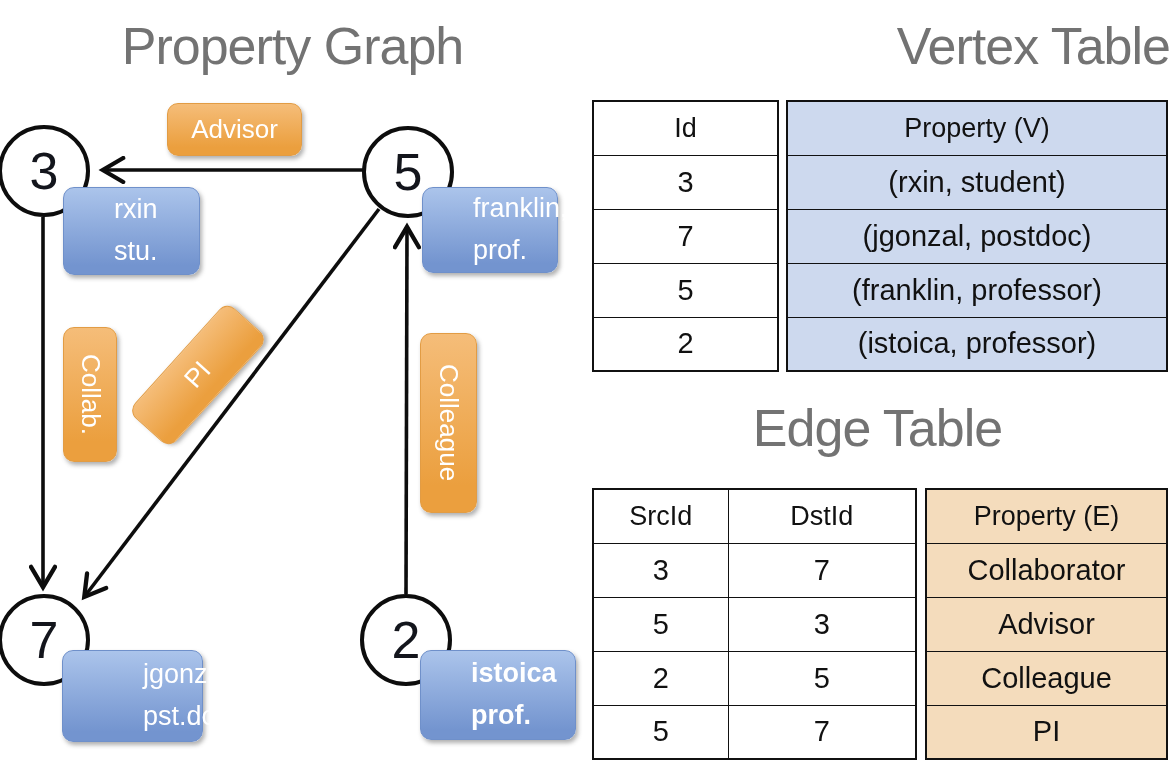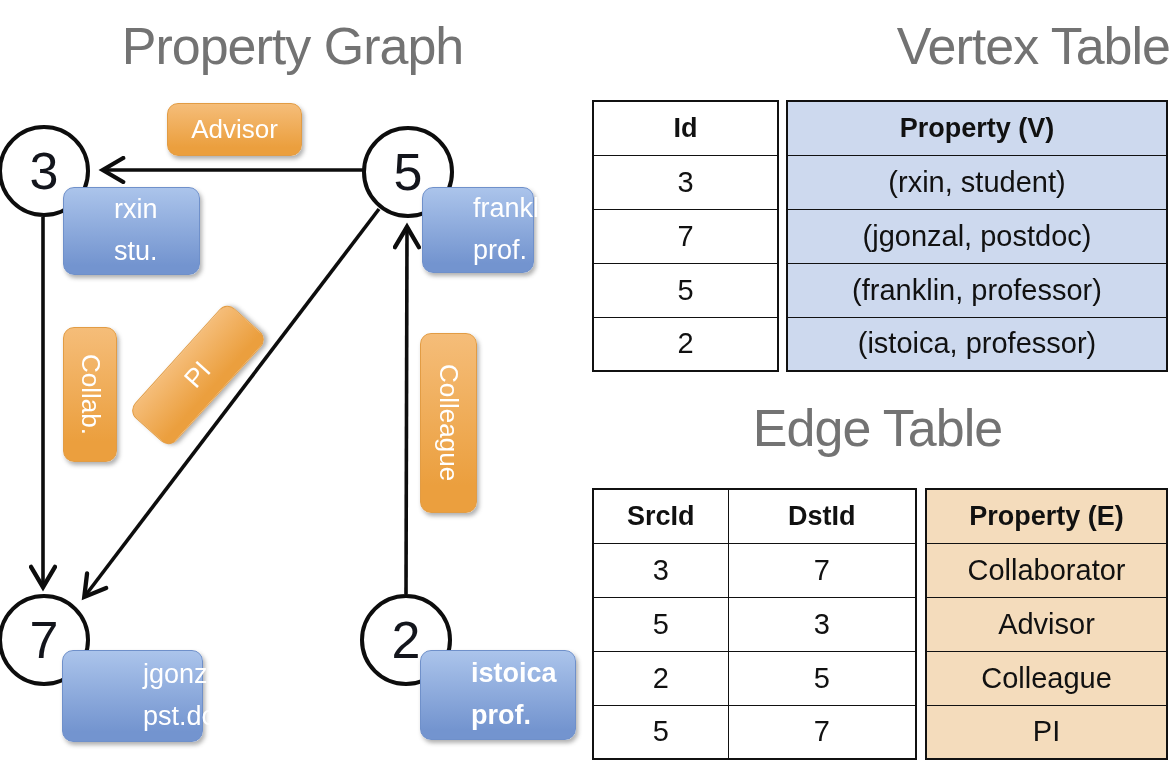--- a/index.html
+++ b/index.html
@@ -39,32 +39,32 @@
     border:1.5px solid var(--orange-border);}
   .pill.blue{background:linear-gradient(180deg,var(--blue-light) 0%,var(--blue-dark) 90%);
     border:1.5px solid var(--blue-border);justify-content:flex-start;}
   .pill.blue .lines{padding:6px 10px 6px 14px;display:block;font-size:27px;line-height:1.55;margin-left:36px;}
   .vtext{writing-mode:vertical-rl;}
   .p-advisor{left:167px;top:103px;width:135px;height:53px;}
   .p-collab{left:63px;top:327px;width:54px;height:135px;}
   .p-pi{left:124px;top:347px;width:148px;height:56px;transform:rotate(-48deg);}
   .p-colleague{left:420px;top:333px;width:57px;height:180px;}
   .p-rxin{left:63px;top:187px;width:137px;height:88px;}
-  .p-franklin{left:422px;top:187px;width:112px;height:86px;}
+  .p-franklin{left:422px;top:187px;width:136px;height:86px;}
   .p-jgonzal{left:62px;top:650px;width:141px;height:92px;padding-left:30px;}
   .p-istoica{left:420px;top:650px;width:156px;height:90px;font-weight:bold;}
 
   
   .tablewrap{position:absolute;display:flex;}
   .vt{left:592px;top:100px;width:576px;}
   .et{left:592px;top:488px;width:576px;border-radius:25px;}
   .subtable{border:2.5px solid #111;border-collapse:collapse;table-layout:fixed;}
   .subtable td{border:1.8px solid #111;text-align:center;vertical-align:middle;
     font-size:29px;height:54px;padding:0;background:#fff;white-space:nowrap;}
-  .subtable tr.hd td{font-weight:700;font-size:27px;}
+  .subtable tr.hd td{font-weight:400;font-size:27px;}
   .vt .id-t{width:187px;}
   .vt .prop-t{width:382px;margin-left:7px;}
   .vt .prop-t td{background:var(--vertex-fill);}
   .et .ids-t{width:325px;}
   .et .ids-t .c-src{width:135px;}
   .et .prop-t{width:243px;margin-left:8px;}
   .et .prop-t td{background:var(--edge-fill);}
 </style>
 </head>
 <body>

